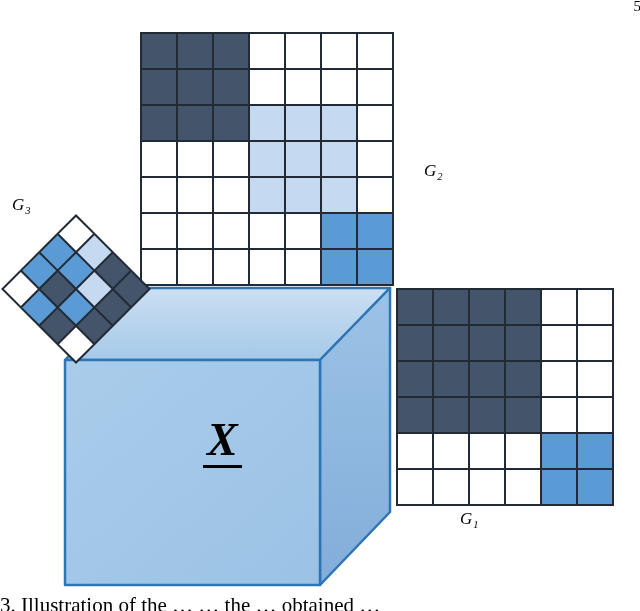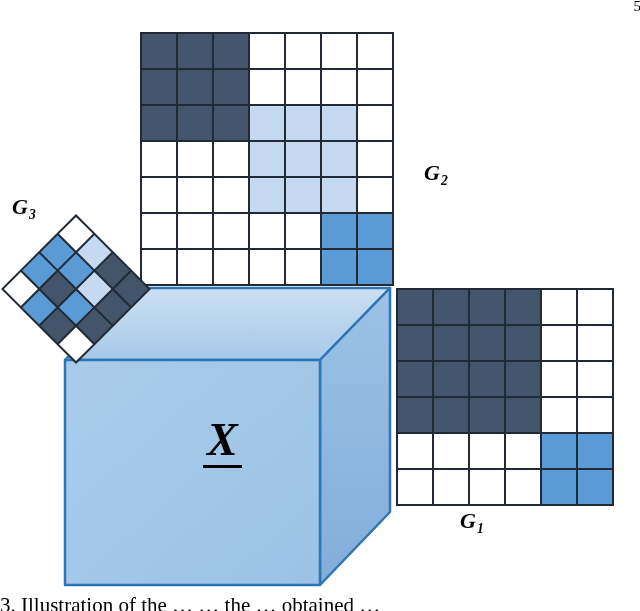--- a/index.html
+++ b/index.html
@@ -26,21 +26,21 @@
     position:absolute; display:grid; gap:2px; padding:2px;
     background:var(--grid-line); z-index:2;
   }
   .g2 { left:140px; top:32px; }
   .g1 { left:396px; top:288px; }
   .g3 { left:23px;  top:236px; transform:rotate(45deg); }
 
   
   .glabel {
     position:absolute; z-index:3; color:var(--label-text);
-    font-weight:bold; font-style:italic; font-size:22px; line-height:1;
+    font-weight:normal; font-style:italic; font-size:17px; line-height:1;
   }
   .gsub { font-size:0.62em; vertical-align:-0.35em; margin-left:1px; }
   .label-g2 { left:424px; top:162px; }
   .label-g3 { left:12px;  top:196px; }
   .label-g1 { left:460px; top:510px; }
 
   .xlabel {
     position:absolute; left:203px; top:413px; z-index:3;
     font-weight:bold; font-style:italic; font-size:46px;
     color:var(--label-text);

